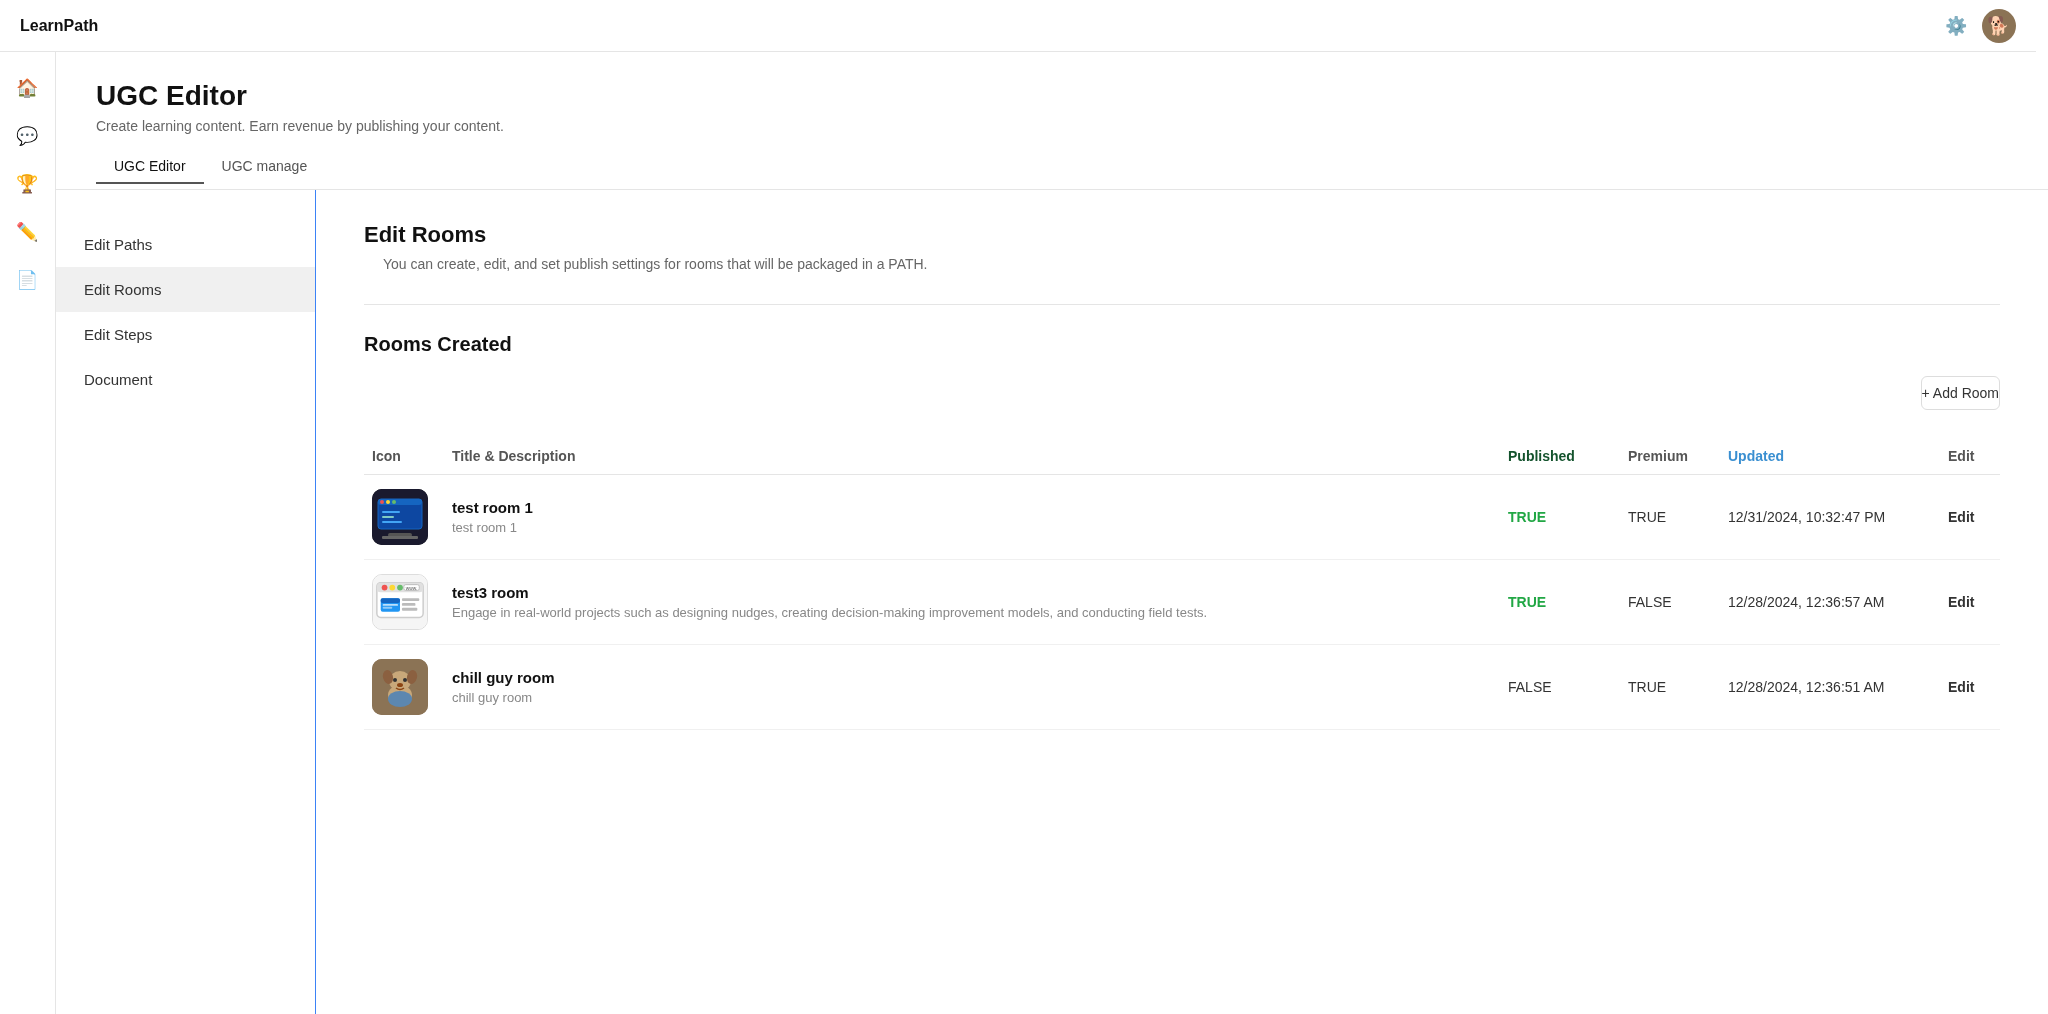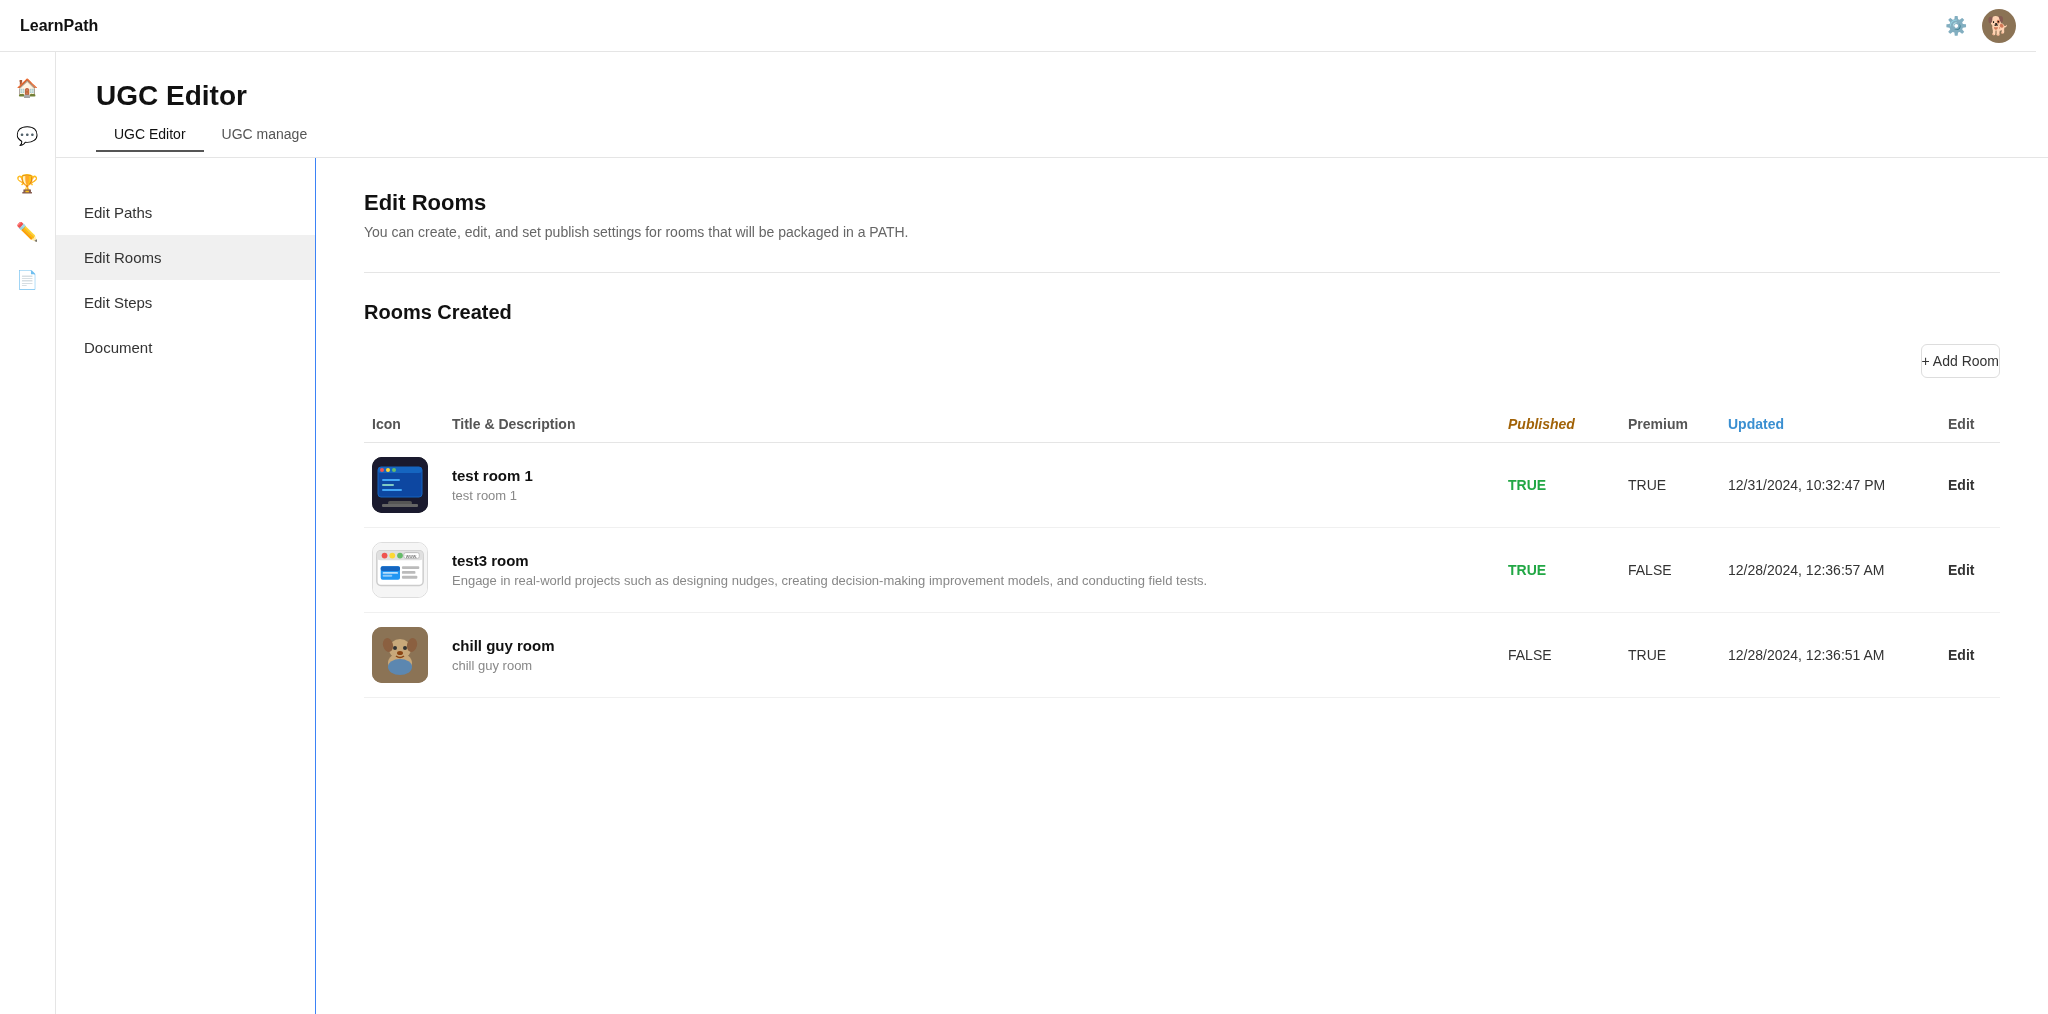--- a/index.html
+++ b/index.html
@@ -68,40 +68,40 @@
     .left-nav-item {
       padding: 14px 28px; font-size: 15px; cursor: pointer; color: #333;
     }
     .left-nav-item.active { background: #f0f0f0; font-weight: 500; }
 
     
     .main-content {
       flex: 1; padding: 32px 48px;
     }
     .section-title { font-size: 22px; font-weight: 700; color: #111; margin-bottom: 8px; }
-    .section-desc { font-size: 14px; color: #666; margin-bottom: 32px; }
+    .section-desc { font-size: 14px; color: #666; margin-bottom: 32px; margin-left: 19px; }
     .divider { border: none; border-top: 1px solid #e5e5e5; margin-bottom: 28px; }
 
     .rooms-section-title { font-size: 20px; font-weight: 700; color: #111; margin-bottom: 20px; }
 
     .add-room-btn {
       display: inline-block; padding: 8px 0; border: 1px solid #ddd;
       border-radius: 6px; font-size: 14px; cursor: pointer; color: #333;
       background: #fff; float: right; margin-bottom: 20px;
     }
 
     .table-container { width: 100%; margin-top: 8px; }
     .table-header {
       display: grid;
       grid-template-columns: 80px 1fr 120px 100px 220px 60px;
       padding: 10px 0; border-bottom: 1px solid #e5e5e5;
       font-size: 14px; font-weight: 600; color: #555;
     }
     .table-header .col { padding: 0 8px; }
-    .table-header .col-published { color: #a16207; font-style: italic; }
+    .table-header .col-published { color: #14532d; }
     .table-header .col-premium { color: #555; }
     .table-header .col-updated { color: #3a8fd1; }
     .table-header .col-edit { color: #555; }
 
     .table-row {
       display: grid;
       grid-template-columns: 80px 1fr 120px 100px 220px 60px;
       padding: 14px 0; border-bottom: 1px solid #f0f0f0;
       align-items: center;
     }
@@ -137,20 +137,21 @@
   <div class="sidebar-icon">💬</div>
   <div class="sidebar-icon">🏆</div>
   <div class="sidebar-icon">✏️</div>
   <div class="sidebar-icon">📄</div>
 </div>
 
 <div class="main-wrapper">
 
   <div class="page-header">
     <div class="page-title">UGC Editor</div>
+    <div class="page-subtitle">Create learning content. Earn revenue by publishing your content.</div>
     <div class="tabs">
       <div class="tab active">UGC Editor</div>
       <div class="tab">UGC manage</div>
     </div>
   </div>
 
   <div class="content-area">
 
     <div class="left-nav">
       <div class="left-nav-item">Edit Paths</div>

